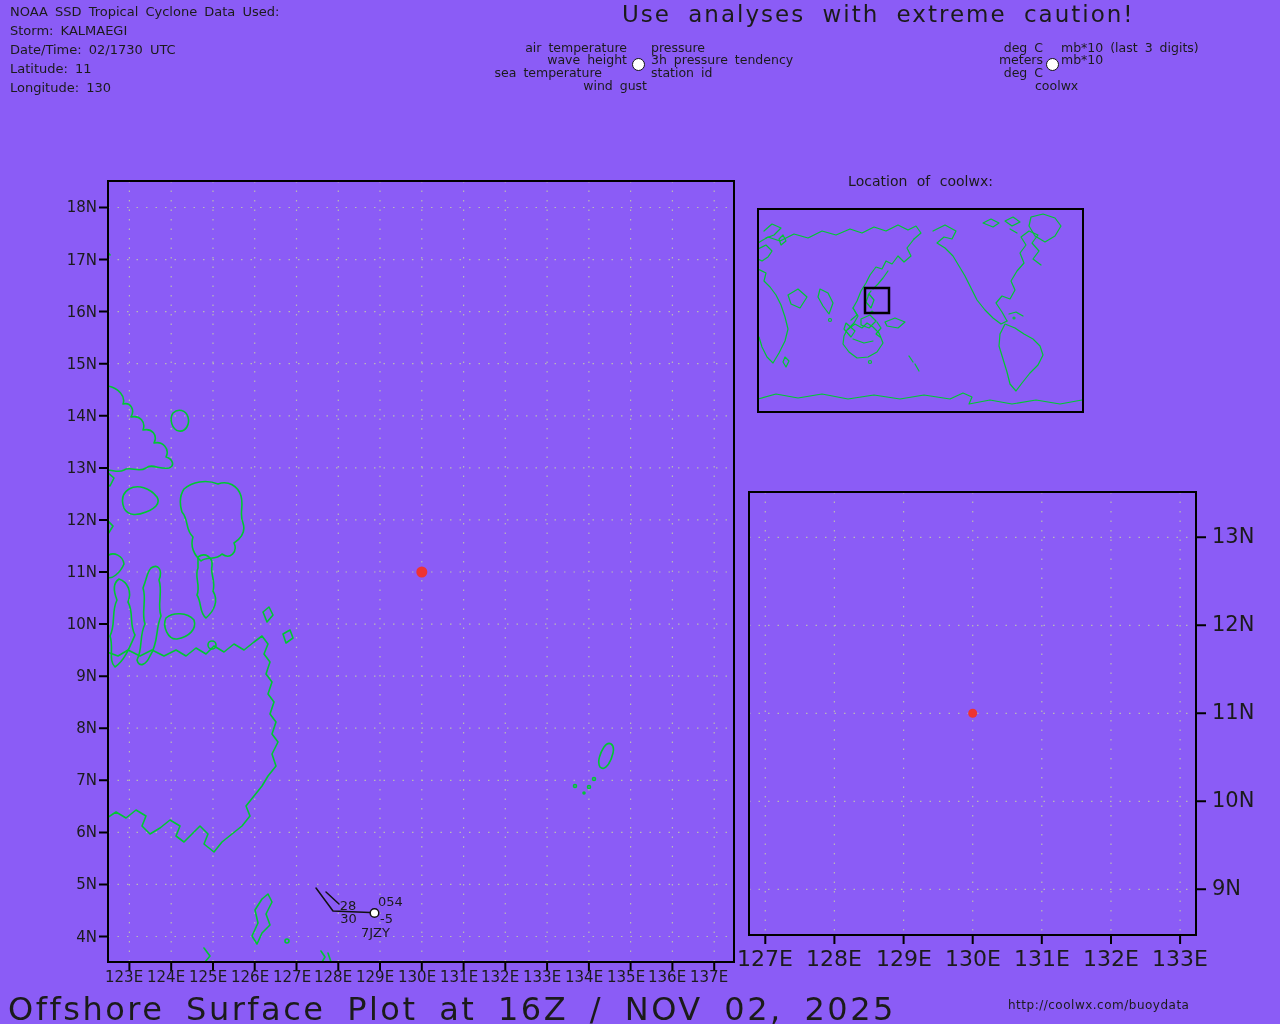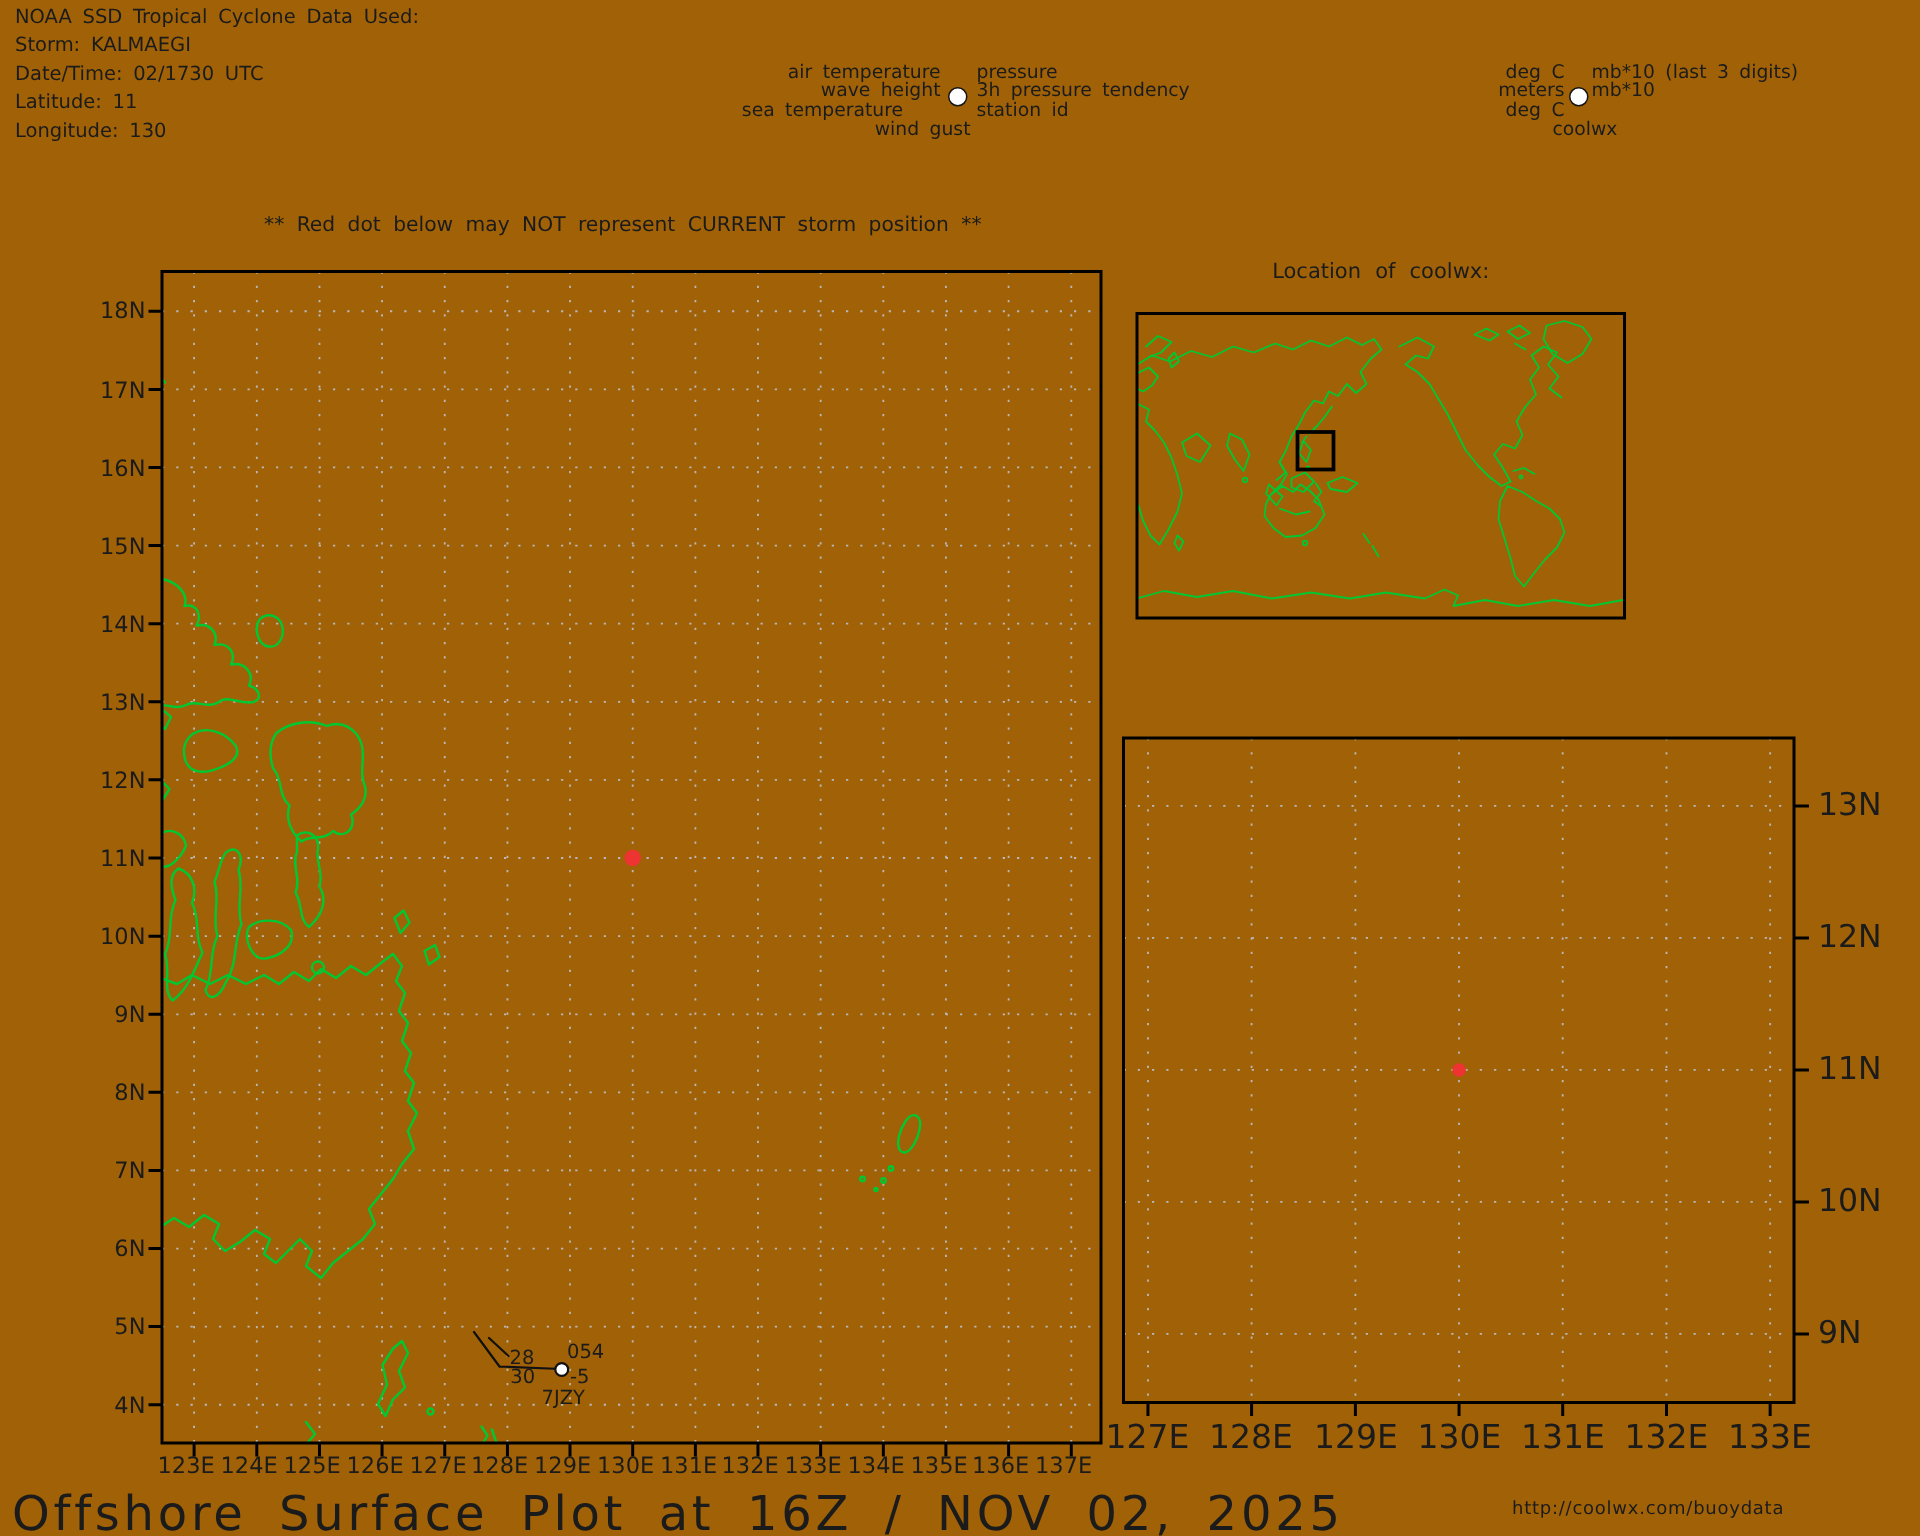--- a/index.html
+++ b/index.html
@@ -1,16 +1,16 @@
 <!DOCTYPE html>
 <html><head>
 <meta charset="utf-8">
 <style>
   html,body{margin:0;padding:0;background:#ffffff;}
-  .screen{position:relative;width:1280px;height:1024px;background:#a16207;overflow:hidden;
+  .screen{position:relative;width:1280px;height:1024px;background:#8b5cf6;overflow:hidden;
           font-family:"DejaVu Sans","Liberation Sans",sans-serif;}
   .screen span{position:absolute;white-space:nowrap;color:#1b1b1b;}
   .plot-svg{position:absolute;left:0;top:0;}
   .hdr{font-size:13px;word-spacing:3px;}
   .hdr-red{color:#ff5252;}
   .hdr-boldred{color:#ff2626;font-weight:normal;}
   .caution{font-size:23px;color:#ff6b6b;letter-spacing:2px;word-spacing:8px;}
   .warn{font-size:13.5px;color:#ff4747;word-spacing:4px;}
   .leg{font-size:12.5px;line-height:13px;word-spacing:3px;}
   .leg-r{text-align:right;}
@@ -140,39 +140,39 @@
       <path d="M765.3,935 V944 M834.4,935 V944 M903.6,935 V944 M972.7,935 V944 M1041.8,935 V944 M1111,935 V944 M1180.1,935 V944" stroke="#000" stroke-width="2" fill="none"></path>
     </g>
   </svg>
 
   <span class="hdr hdr-red" style="left:10px;top:4px">NOAA SSD Tropical Cyclone Data Used:</span>
   <span class="hdr" style="left:10px;top:23px">Storm: KALMAEGI</span>
   <span class="hdr hdr-boldred" style="left:10px;top:42px">Date/Time: 02/1730 UTC</span>
   <span class="hdr" style="left:10px;top:61px">Latitude: 11</span>
   <span class="hdr" style="left:10px;top:80px">Longitude: 130</span>
 
+  <span class="caution" style="left:622px;top:1px">Use analyses with extreme caution!</span>
 
   <span class="leg leg-r" style="left:450px;top:41px;width:177px">air temperature</span>
   <span class="leg" style="left:651px;top:41px">pressure</span>
   <span class="leg leg-r" style="left:450px;top:53px;width:177px">wave height</span>
   <span class="leg" style="left:651px;top:53px">3h pressure tendency</span>
   <span class="leg leg-r" style="left:425px;top:66px;width:177px">sea temperature</span>
   <span class="leg" style="left:651px;top:66px">station id</span>
   <span class="leg leg-r" style="left:450px;top:79px;width:197px">wind gust</span>
   <span class="leg-circle" style="left:632px;top:58px"></span>
 
   <span class="leg leg-r" style="left:950px;top:41px;width:93px">deg C</span>
   <span class="leg" style="left:1061px;top:41px">mb*10 (last 3 digits)</span>
   <span class="leg leg-r" style="left:950px;top:53px;width:93px">meters</span>
   <span class="leg" style="left:1061px;top:53px">mb*10</span>
   <span class="leg leg-r" style="left:950px;top:66px;width:93px">deg C</span>
   <span class="leg" style="left:1035px;top:79px">coolwx</span>
   <span class="leg-circle" style="left:1046px;top:58px"></span>
 
-  <span class="warn" style="left:176px;top:142px">** Red dot below may NOT represent CURRENT storm position **</span>
 
   <span class="wm-title" style="left:758px;top:173px;width:325px;text-align:center">Location of coolwx:</span>
 
   <span class="mlab mlab-lat" style="top:198px">18N</span>
   <span class="mlab mlab-lat" style="top:251px">17N</span>
   <span class="mlab mlab-lat" style="top:303px">16N</span>
   <span class="mlab mlab-lat" style="top:355px">15N</span>
   <span class="mlab mlab-lat" style="top:407px">14N</span>
   <span class="mlab mlab-lat" style="top:459px">13N</span>
   <span class="mlab mlab-lat" style="top:511px">12N</span>

